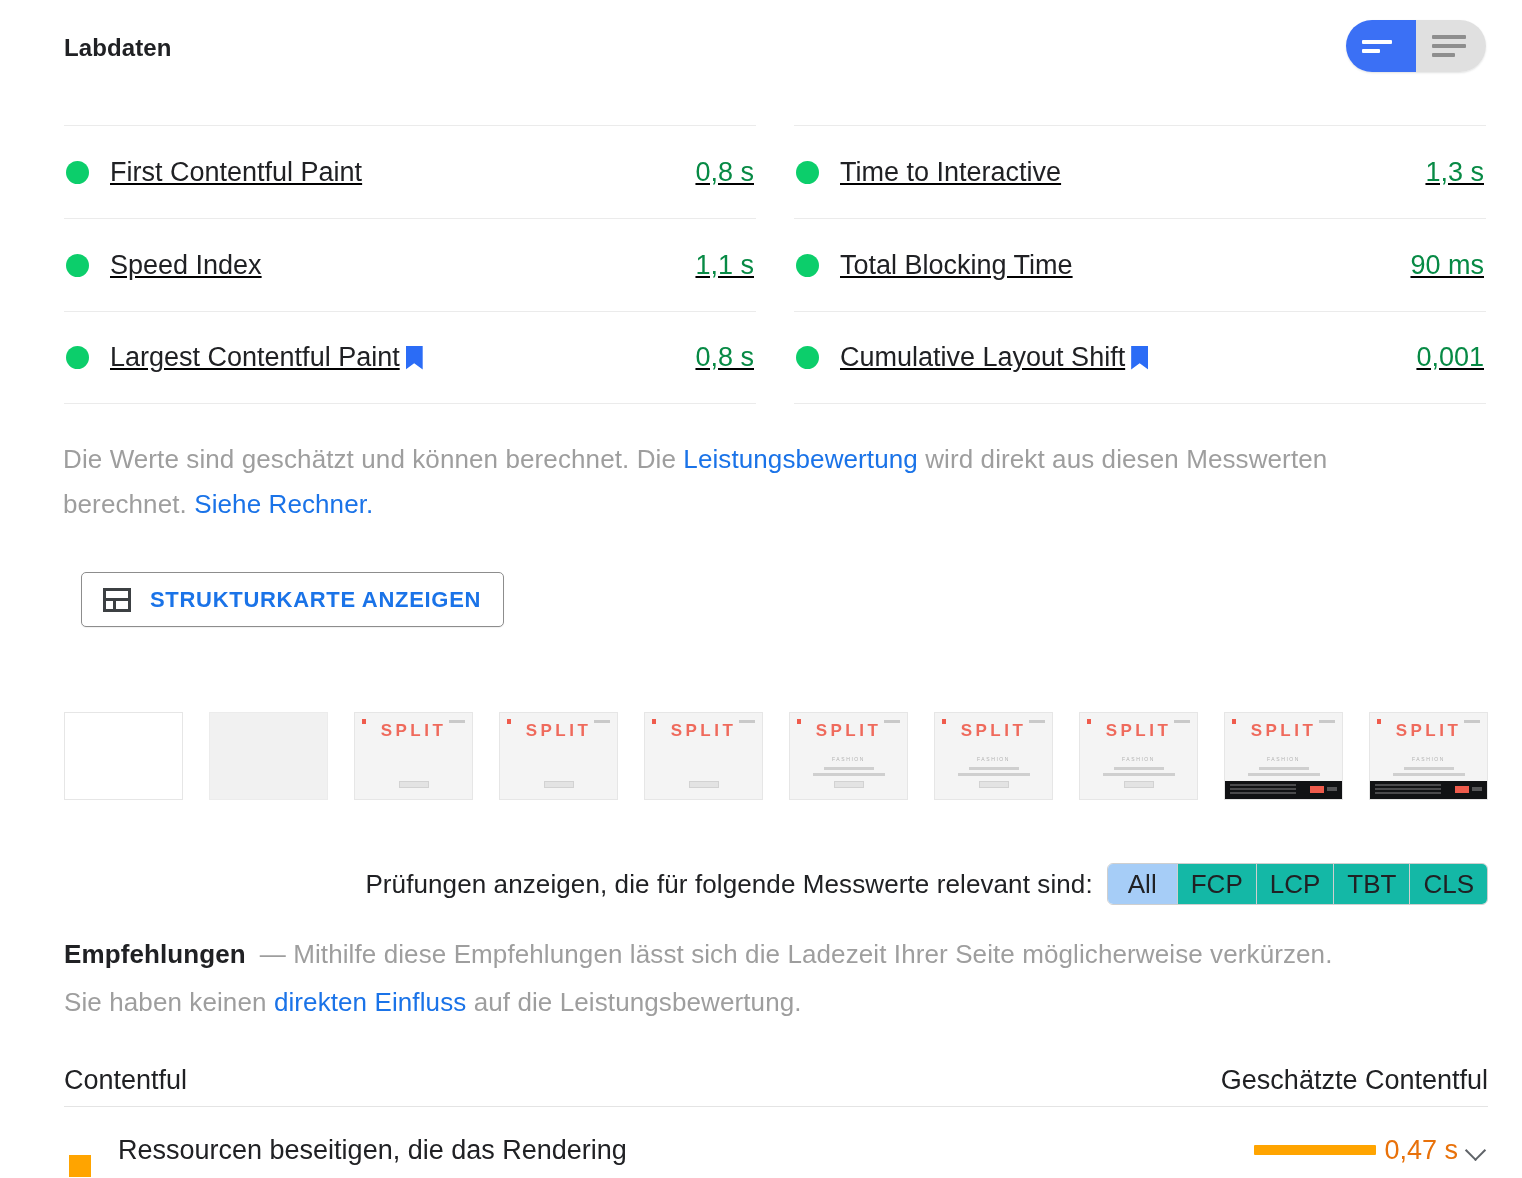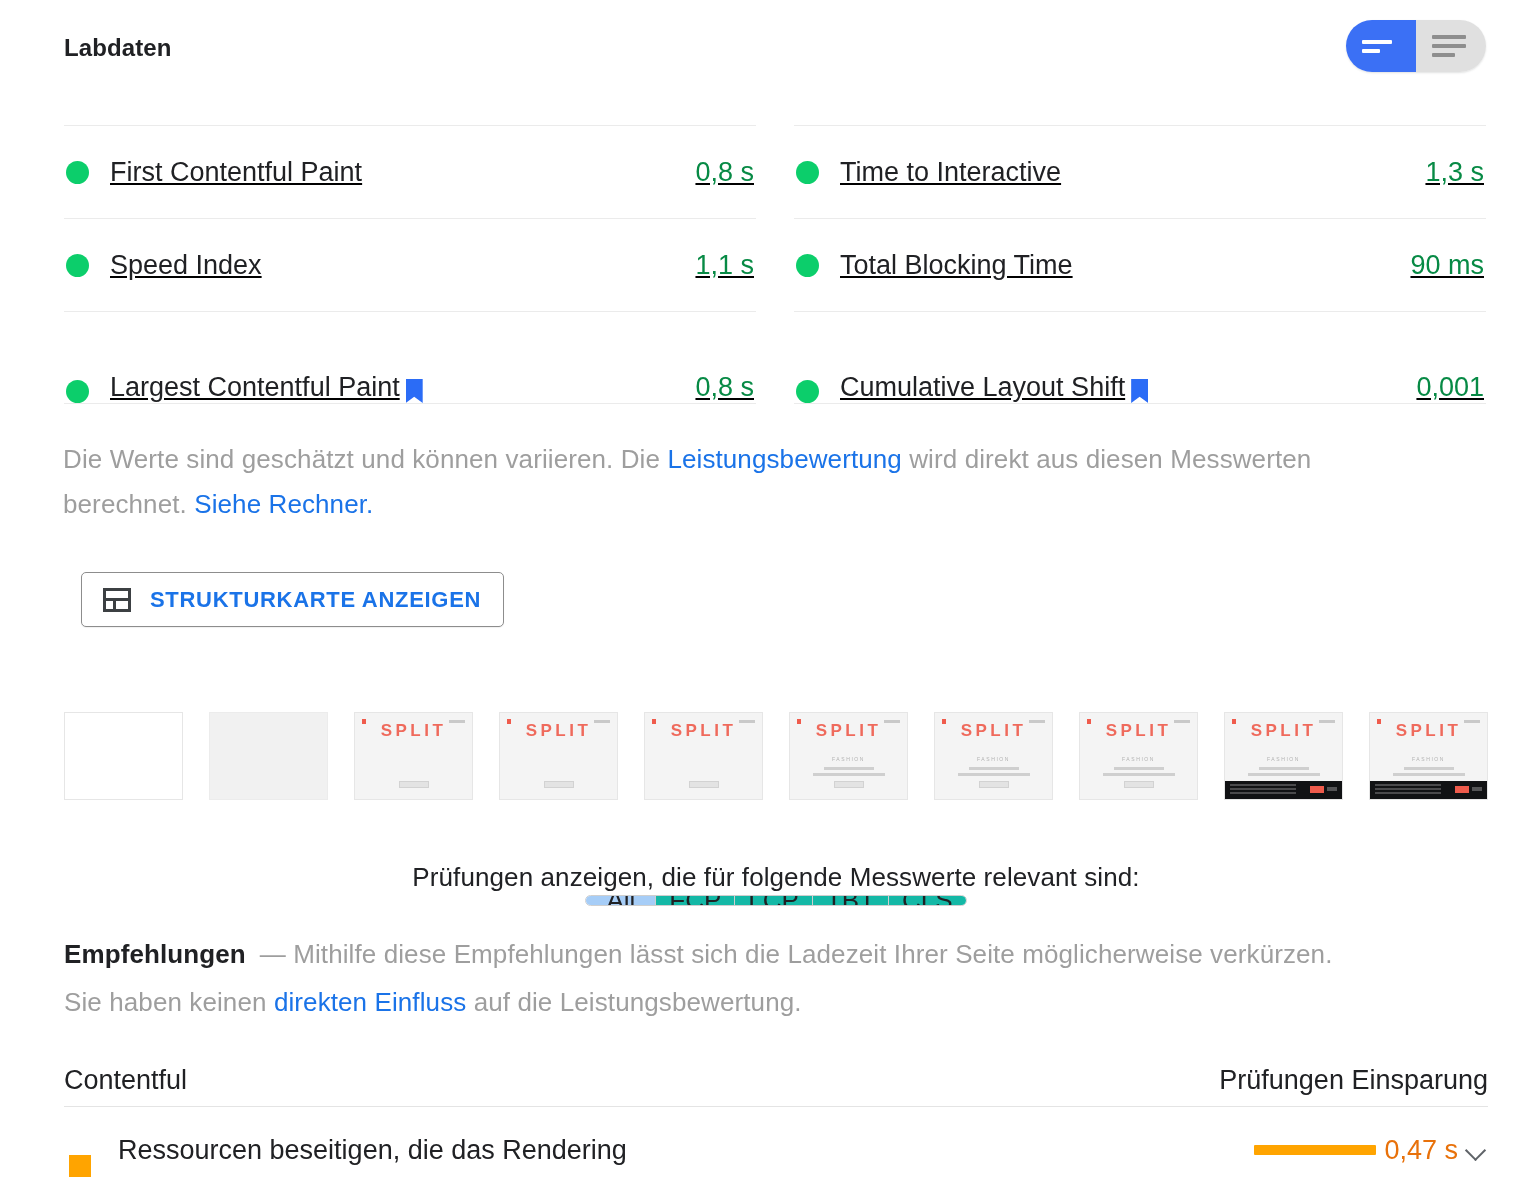--- a/index.html
+++ b/index.html
@@ -71,21 +71,21 @@
   }
   .metric-col { flex: 1 1 0; }
   .metric-row {
     display: flex;
     align-items: center;
     height: 93px;
     border-top: 1px solid #ebebeb;
     padding: 0 2px;
     text-decoration: underline;
   }
-  .metric-row:last-child { border-bottom: 1px solid #ebebeb; align-items: flex-end; }
+  .metric-row:last-child { border-bottom: 1px solid #ebebeb; }
   .metric-dot {
     width: 23px; height: 23px;
     border-radius: 50%;
     background: #0cce6b;
     flex: 0 0 auto;
     margin-right: 21px;
   }
   .metric-name {
     font-size: 27px;
     color: #202124;
@@ -240,22 +240,21 @@
 
   
   .filter-row {
     position: absolute;
     left: 64px; top: 862px;
     width: 1424px;
     height: 44px;
     display: flex;
     align-items: center;
     justify-content: flex-end;
-    gap: 2px;
-    flex-direction: column;
+    gap: 14px;
   }
   .filter-label {
     font-size: 26px;
     color: #202124;
     letter-spacing: 0.1px;
   }
   .chip-group {
     display: flex;
     border: 1px solid #cfcfcf;
     border-radius: 6px;
@@ -429,21 +428,21 @@
         <span class="metric-dot"></span>
         <span class="metric-name">Cumulative Layout Shift</span>
         <span class="bookmark"></span>
         <span class="metric-value">0,001</span>
       </div>
     </div>
 
   </div>
 
   <div class="lab-desc">
-    <span>Die Werte sind geschätzt und können variieren. Die </span><a href="#">Leistungsbewertung</a><span> wird direkt aus diesen Messwerten berechnet. </span><a href="#">Siehe Rechner.</a>
+    <span>Die Werte sind geschätzt und können berechnet. Die </span><a href="#">Leistungsbewertung</a><span> wird direkt aus diesen Messwerten berechnet. </span><a href="#">Siehe Rechner.</a>
   </div>
 
   <div class="treemap-btn">
     <span class="treemap-icon">
       <i class="tm-frame"></i>
       <i class="tm-hline"></i>
       <i class="tm-vline"></i>
     </span>
     <span class="treemap-label">STRUKTURKARTE ANZEIGEN</span>
   </div>
@@ -564,21 +563,21 @@
       <span>Mithilfe diese Empfehlungen lässt sich die Ladezeit Ihrer Seite möglicherweise verkürzen.</span>
     </div>
     <div class="recs-line2">
       <span>Sie haben keinen </span><a href="#">direkten Einfluss</a><span> auf die Leistungsbewertung.</span>
     </div>
   </div>
 
   <div class="rec-table">
     <div class="rec-head">
       <span class="h-left">Contentful</span>
-      <span class="h-right">Prüfungen Einsparung</span>
+      <span class="h-right">Geschätzte Contentful</span>
     </div>
     <div class="rec-item">
       <span class="rec-square"></span>
       <span class="rec-text">Ressourcen beseitigen, die das Rendering</span>
       <span class="rec-right">
         <span class="rec-bar"></span>
         <span class="rec-value">0,47 s</span>
         <span class="chevron"></span>
       </span>
     </div>

